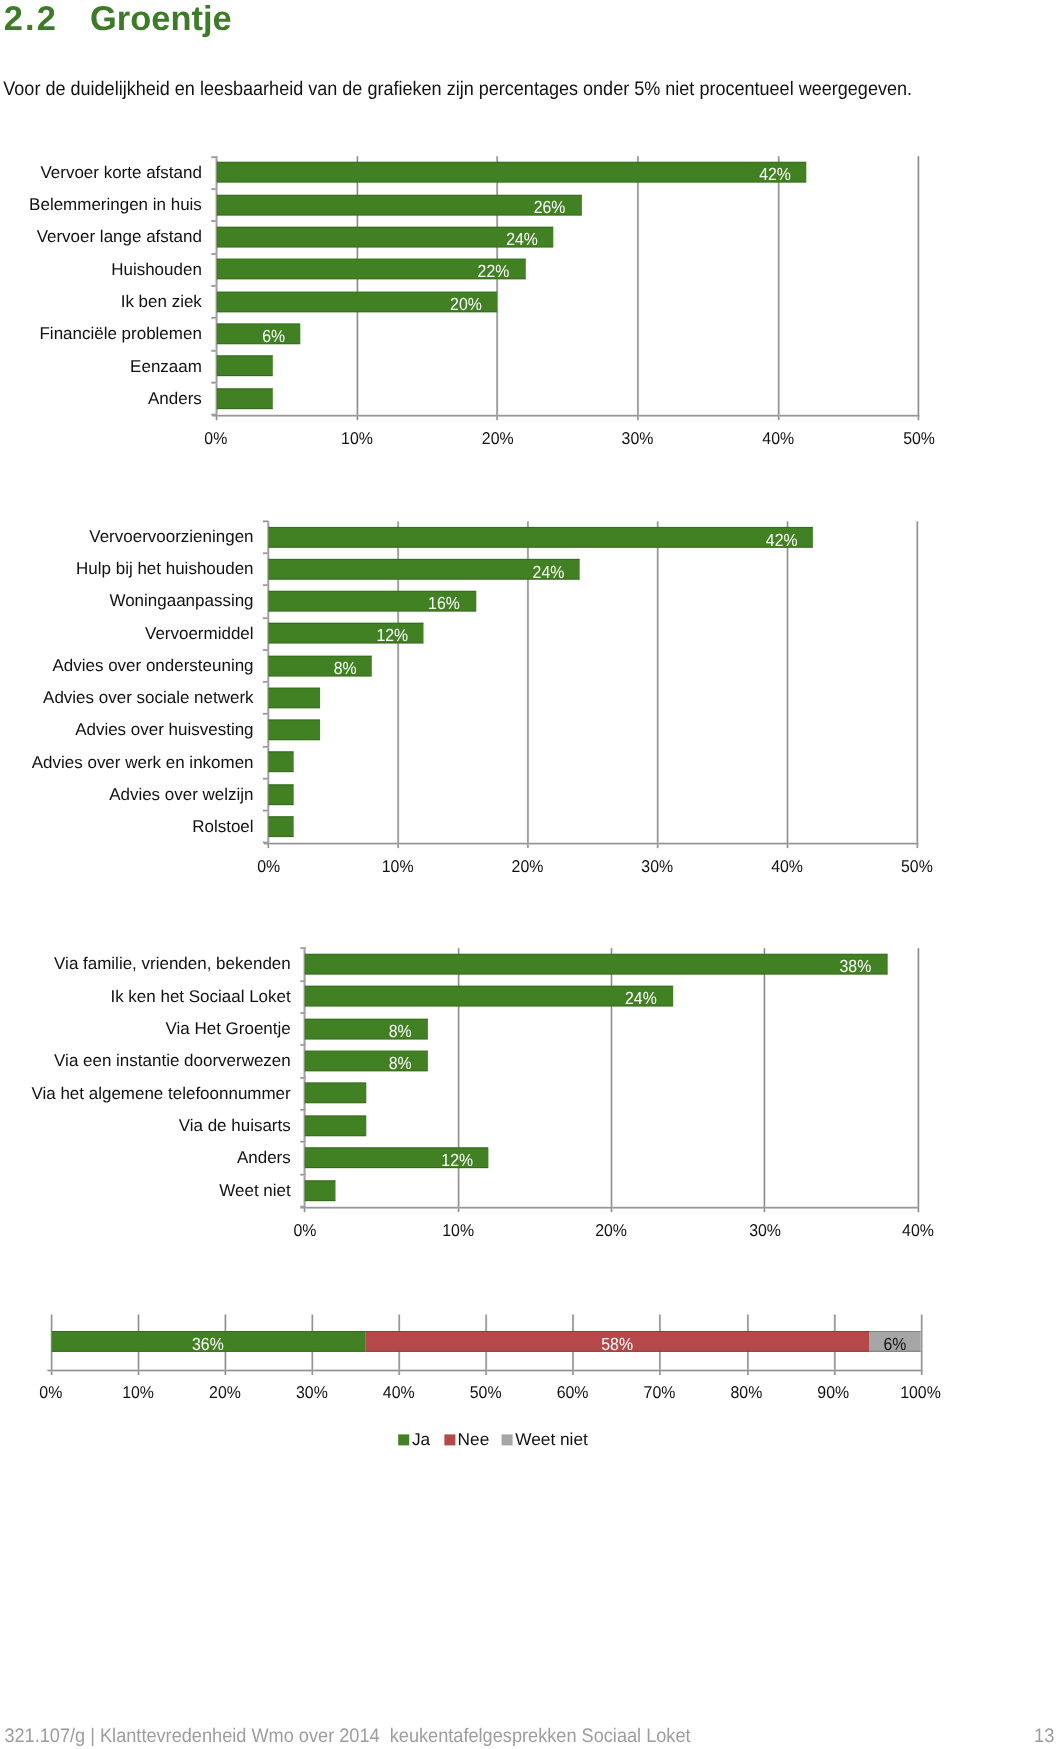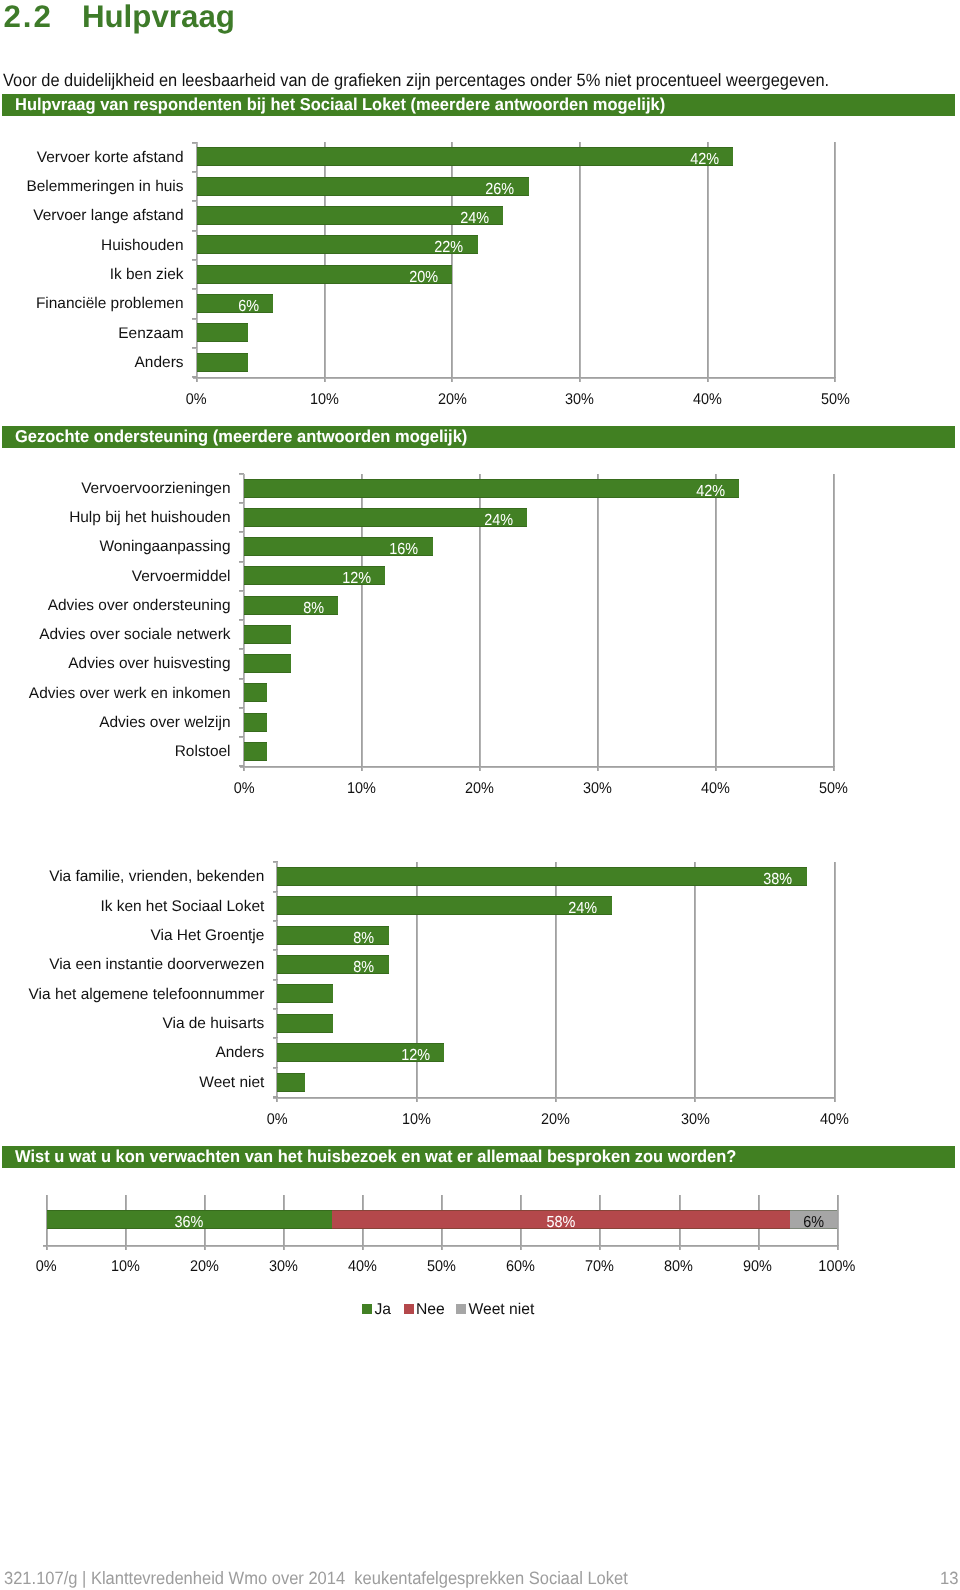--- a/index.html
+++ b/index.html
@@ -57,27 +57,24 @@
   .footer{white-space:pre;left:3.8px;top:1577.5px;color:#9d9d9d;font-size:17.8px;
       transform:scaleX(0.9285);transform-origin:0 0;}
   .pageno{left:940.2px;top:1577.5px;color:#9d9d9d;font-size:17.8px;
       transform:scaleX(0.934);transform-origin:0 0;}
 </style>
 </head>
 <body>
 
 <div class="page">
 
-  <div class="txt h2"><span class="num">2.2</span><span>Hulpvraag</span></div>
+  <div class="txt h2"><span class="num">2.2</span><span>Groentje</span></div>
 
   <div class="txt intro">Voor de duidelijkheid en leesbaarheid van de grafieken zijn percentages onder 5% niet procentueel weergegeven.</div>
 
-  <div class="banner" id="banner0" style="top:93.9px;width:953.1px;height:22px;">
-      <div class="bannertxt" style="top:11.1px;">Hulpvraag van respondenten bij het Sociaal Loket (meerdere antwoorden mogelijk)</div>
-    </div>
   <div class="chart" id="chart0">
       <div class="gridline" style="left:195.80px;top:142.30px;height:235.60px;"></div>
       <div class="gridline" style="left:323.50px;top:142.30px;height:235.60px;"></div>
       <div class="gridline" style="left:451.20px;top:142.30px;height:235.60px;"></div>
       <div class="gridline" style="left:578.90px;top:142.30px;height:235.60px;"></div>
       <div class="gridline" style="left:706.60px;top:142.30px;height:235.60px;"></div>
       <div class="gridline" style="left:834.30px;top:142.30px;height:235.60px;"></div>
       <div class="yaxisline" style="left:195.79999999999998px;top:142.30px;height:234.60px;"></div>
       <div class="tick" style="left:192.1px;top:141.70px;width:5px;height:2px;background:linear-gradient(to bottom,#b6b6b6 0,#8c8c8c 50%,#d8d8d8 100%);"></div>
       <div class="tick" style="left:192.1px;top:171.03px;width:5px;height:2px;background:linear-gradient(to bottom,#b6b6b6 0,#8c8c8c 50%,#d8d8d8 100%);"></div>
@@ -118,23 +115,20 @@
       <div class="tick" style="left:706.60px;top:378.10px;width:2px;height:4px;background:linear-gradient(to right,#b6b6b6 0,#8c8c8c 50%,#d8d8d8 100%);"></div>
       <div class="tick" style="left:834.30px;top:378.10px;width:2px;height:4px;background:linear-gradient(to right,#b6b6b6 0,#8c8c8c 50%,#d8d8d8 100%);"></div>
       <div class="xtick" style="left:146.70px;top:399.8px;width:100px;"><span>0%</span></div>
       <div class="xtick" style="left:274.40px;top:399.8px;width:100px;"><span>10%</span></div>
       <div class="xtick" style="left:402.10px;top:399.8px;width:100px;"><span>20%</span></div>
       <div class="xtick" style="left:529.80px;top:399.8px;width:100px;"><span>30%</span></div>
       <div class="xtick" style="left:657.50px;top:399.8px;width:100px;"><span>40%</span></div>
       <div class="xtick" style="left:785.20px;top:399.8px;width:100px;"><span>50%</span></div>
     </div>
 
-  <div class="banner" id="banner1" style="top:425.9px;width:953.1px;height:22.1px;">
-      <div class="bannertxt" style="top:11.1px;">Gezochte ondersteuning (meerdere antwoorden mogelijk)</div>
-    </div>
   <div class="chart" id="chart1">
       <div class="gridline" style="left:242.90px;top:473.50px;height:293.50px;"></div>
       <div class="gridline" style="left:360.90px;top:473.50px;height:293.50px;"></div>
       <div class="gridline" style="left:478.90px;top:473.50px;height:293.50px;"></div>
       <div class="gridline" style="left:596.90px;top:473.50px;height:293.50px;"></div>
       <div class="gridline" style="left:714.90px;top:473.50px;height:293.50px;"></div>
       <div class="gridline" style="left:832.90px;top:473.50px;height:293.50px;"></div>
       <div class="yaxisline" style="left:242.9px;top:473.50px;height:292.50px;"></div>
       <div class="tick" style="left:239.20000000000002px;top:472.90px;width:5px;height:2px;background:linear-gradient(to bottom,#b6b6b6 0,#8c8c8c 50%,#d8d8d8 100%);"></div>
       <div class="tick" style="left:239.20000000000002px;top:502.15px;width:5px;height:2px;background:linear-gradient(to bottom,#b6b6b6 0,#8c8c8c 50%,#d8d8d8 100%);"></div>
@@ -230,23 +224,20 @@
       <div class="tick" style="left:554.90px;top:1097.90px;width:2px;height:4px;background:linear-gradient(to right,#b6b6b6 0,#8c8c8c 50%,#d8d8d8 100%);"></div>
       <div class="tick" style="left:694.20px;top:1097.90px;width:2px;height:4px;background:linear-gradient(to right,#b6b6b6 0,#8c8c8c 50%,#d8d8d8 100%);"></div>
       <div class="tick" style="left:833.50px;top:1097.90px;width:2px;height:4px;background:linear-gradient(to right,#b6b6b6 0,#8c8c8c 50%,#d8d8d8 100%);"></div>
       <div class="xtick" style="left:227.20px;top:1119.8px;width:100px;"><span>0%</span></div>
       <div class="xtick" style="left:366.50px;top:1119.8px;width:100px;"><span>10%</span></div>
       <div class="xtick" style="left:505.80px;top:1119.8px;width:100px;"><span>20%</span></div>
       <div class="xtick" style="left:645.10px;top:1119.8px;width:100px;"><span>30%</span></div>
       <div class="xtick" style="left:784.40px;top:1119.8px;width:100px;"><span>40%</span></div>
     </div>
 
-  <div class="banner" id="banner3" style="top:1145.5px;width:953.1px;height:22px;">
-      <div class="bannertxt" style="top:11.1px;">Wist u wat u kon verwachten van het huisbezoek en wat er allemaal besproken zou worden?</div>
-    </div>
   <div class="chart" id="chart3">
       <div class="gridline" style="left:46.10px;top:1194.6px;height:51.30px;"></div>
       <div class="gridline" style="left:125.15px;top:1194.6px;height:51.30px;"></div>
       <div class="gridline" style="left:204.20px;top:1194.6px;height:51.30px;"></div>
       <div class="gridline" style="left:283.25px;top:1194.6px;height:51.30px;"></div>
       <div class="gridline" style="left:362.30px;top:1194.6px;height:51.30px;"></div>
       <div class="gridline" style="left:441.35px;top:1194.6px;height:51.30px;"></div>
       <div class="gridline" style="left:520.40px;top:1194.6px;height:51.30px;"></div>
       <div class="gridline" style="left:599.45px;top:1194.6px;height:51.30px;"></div>
       <div class="gridline" style="left:678.50px;top:1194.6px;height:51.30px;"></div>

